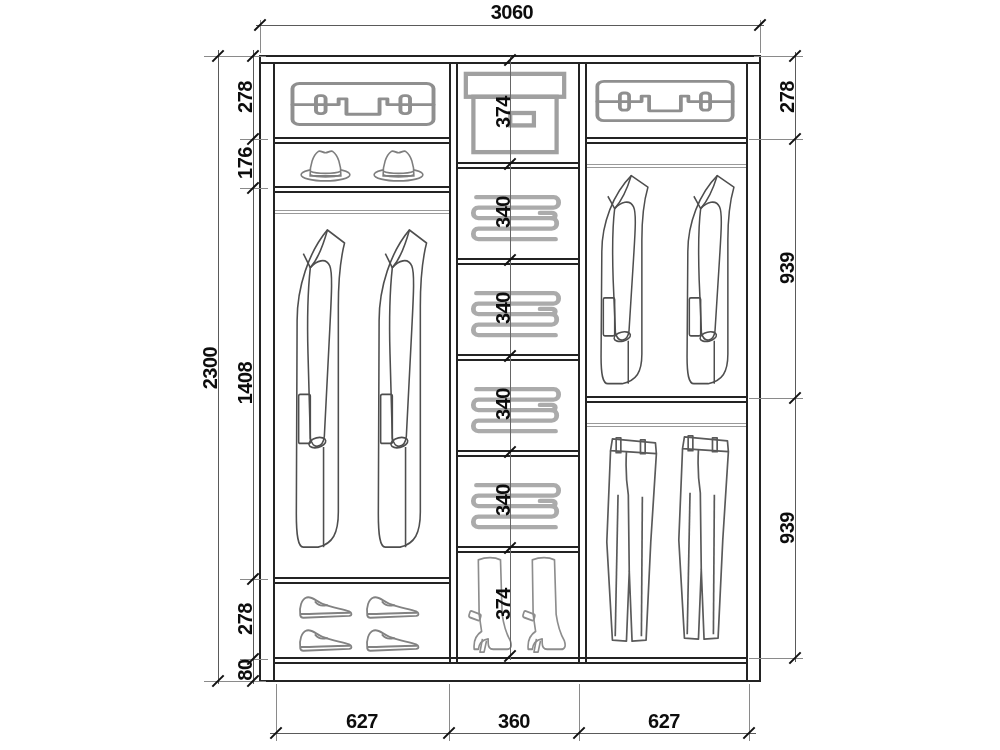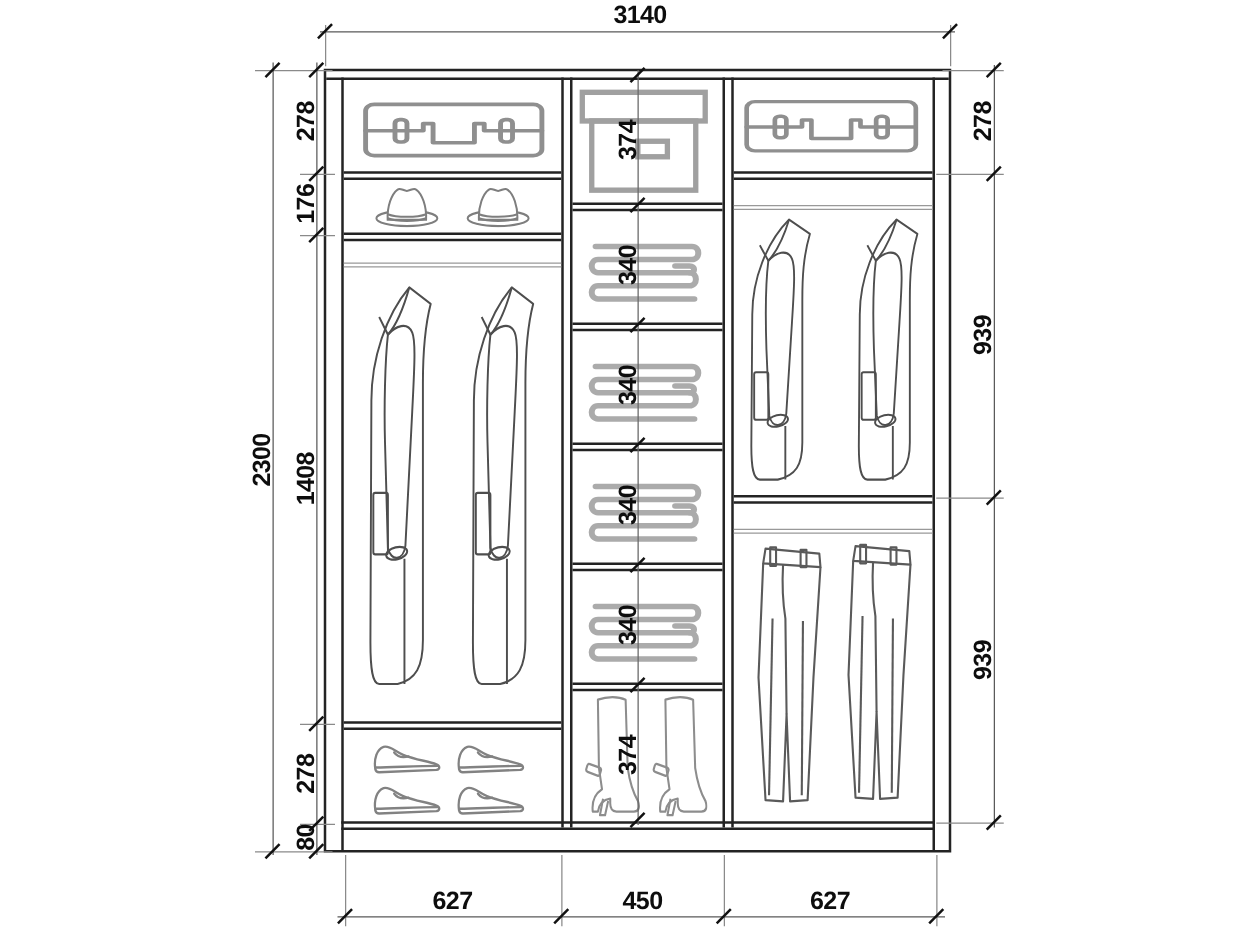--- a/index.html
+++ b/index.html
@@ -208,21 +208,21 @@
     </svg>
   <svg class="ic" style="left:676px;top:432px;width:58px;height:212px;">
       <use href="#trousers" xlink:href="#trousers"></use>
     </svg>
 
   <div class="extv" style="left:260px;top:20px;height:33px;"></div>
   <div class="extv" style="left:760px;top:20px;height:33px;"></div>
   <div class="dimh" style="left:256px;top:25px;width:508px;"></div>
   <div class="tick" style="left:260px;top:25px;"></div>
   <div class="tick" style="left:760px;top:25px;"></div>
-  <div class="hlabel" style="left:470px;top:1px;">3140</div>
+  <div class="hlabel" style="left:470px;top:1px;">3060</div>
 
   <div class="exth" style="left:204px;top:56px;width:62px;"></div>
   <div class="exth" style="left:204px;top:681px;width:62px;"></div>
   <div class="dimv" style="left:218px;top:50px;height:634px;"></div>
   <div class="tick" style="left:218px;top:56px;"></div>
   <div class="tick" style="left:218px;top:681px;"></div>
   <div class="vlabel" style="left:178px;top:357px;">2300</div>
 
   <div class="exth" style="left:240px;top:139px;width:28px;"></div>
   <div class="exth" style="left:240px;top:188px;width:28px;"></div>
@@ -272,16 +272,16 @@
   <div class="extv" style="left:276px;top:684px;height:57px;"></div>
   <div class="extv" style="left:449px;top:684px;height:57px;"></div>
   <div class="extv" style="left:579px;top:684px;height:57px;"></div>
   <div class="extv" style="left:749px;top:684px;height:57px;"></div>
   <div class="dimh" style="left:270px;top:733px;width:486px;"></div>
   <div class="tick" style="left:276px;top:733px;"></div>
   <div class="tick" style="left:449px;top:733px;"></div>
   <div class="tick" style="left:579px;top:733px;"></div>
   <div class="tick" style="left:749px;top:733px;"></div>
   <div class="hlabel" style="left:320px;top:710px;">627</div>
-  <div class="hlabel" style="left:472px;top:710px;">450</div>
+  <div class="hlabel" style="left:472px;top:710px;">360</div>
   <div class="hlabel" style="left:622px;top:710px;">627</div>
 
 </div>
 
 </body></html>

